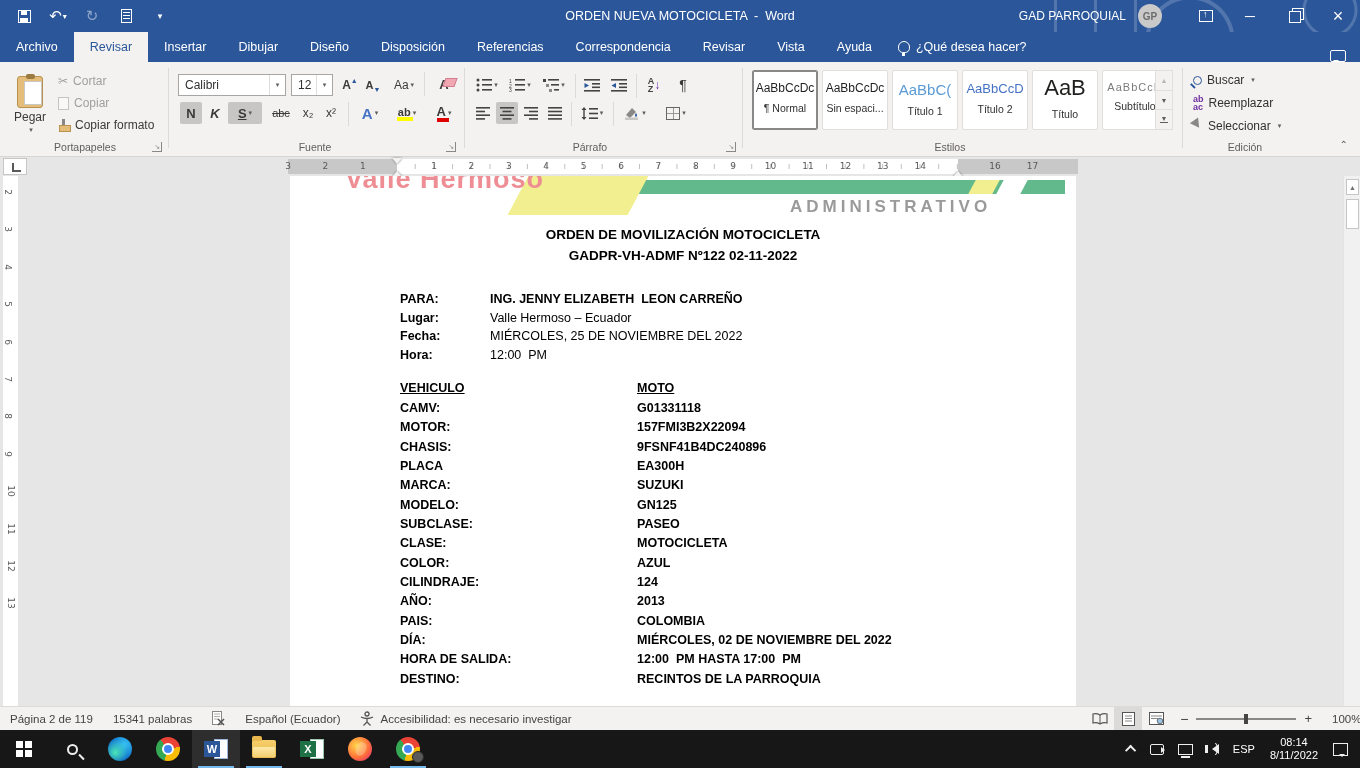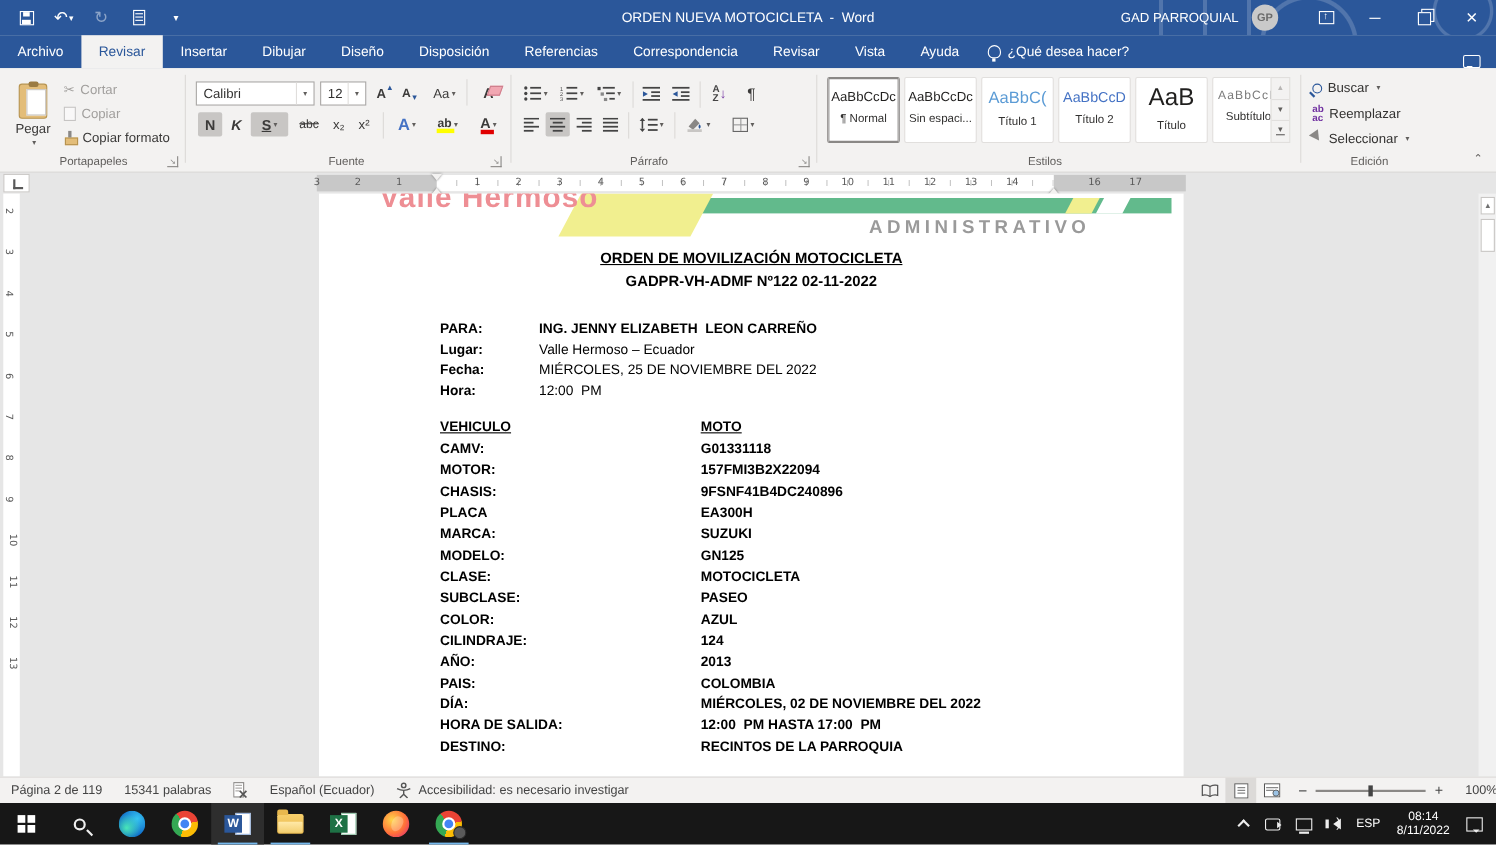--- a/index.html
+++ b/index.html
@@ -108,21 +108,21 @@
   #docarea { position:absolute; left:0; top:176px; width:1360px; height:530px; background:#e6e6e6; }
   #vruler { position:absolute; left:3px; top:0; width:15px; height:530px; background:#fff; }
   #page { position:absolute; left:290px; top:0; width:786px; height:530px; background:#fff; overflow:hidden; color:#000; }
 
   .logo-text { position:absolute; left:55px; top:-12px; font-size:27px; font-weight:bold; color:#ee8e94; letter-spacing:1px; white-space:nowrap; }
   .green-bar { position:absolute; left:240px; top:4px; width:535px; height:14px; background:#62ba8c; }
   .yellow-para { position:absolute; left:228px; top:0px; width:120px; height:39px; background:#f1ef8f; transform:skewX(-28deg); }
   .mini-mark { position:absolute; top:4px; height:14px; transform:skewX(-28deg); }
   .admin-text { position:absolute; left:500px; top:21px; font-size:17px; font-weight:bold; color:#9a9a9a; letter-spacing:4px; white-space:nowrap; }
 
-  .doc-title1 { position:absolute; left:0; width:100%; top:51px; text-align:center; font-size:13.5px; font-weight:bold; text-decoration:underline; white-space:pre; }
+  .doc-title1 { position:absolute; left:0; width:100%; top:51px; text-align:center; font-size:13.5px; font-weight:bold; white-space:pre; }
   .doc-title2 { position:absolute; left:0; width:100%; top:72px; text-align:center; font-size:13.5px; font-weight:bold; white-space:pre; }
 
   .recipient { position:absolute; left:110px; top:114px; font-size:12.5px; line-height:18.6px; }
   .recipient .dlab { display:inline-block; width:90px; font-weight:bold; white-space:pre; }
   .recipient .dval { white-space:pre; }
   .recipient .boldv { font-weight:bold; }
 
   .vhead { position:absolute; left:110px; top:205px; font-size:12.5px; font-weight:bold; }
   .vhead .dlab { display:inline-block; width:237px; text-decoration:underline; }
   .vhead .dval { text-decoration:underline; }
@@ -564,22 +564,22 @@
       </div>
 
       <div class="vhead"><span class="dlab">VEHICULO</span><span class="dval">MOTO</span></div>
       <div class="vtable">
         <div><span class="dlab">CAMV:</span><span class="dval">G01331118</span></div>
         <div><span class="dlab">MOTOR:</span><span class="dval">157FMI3B2X22094</span></div>
         <div><span class="dlab">CHASIS:</span><span class="dval">9FSNF41B4DC240896</span></div>
         <div><span class="dlab">PLACA</span><span class="dval">EA300H</span></div>
         <div><span class="dlab">MARCA:</span><span class="dval">SUZUKI</span></div>
         <div><span class="dlab">MODELO:</span><span class="dval">GN125</span></div>
+        <div><span class="dlab">SUBCLASE:</span><span class="dval">PASEO</span></div>
         <div><span class="dlab">CLASE:</span><span class="dval">MOTOCICLETA</span></div>
-        <div><span class="dlab">SUBCLASE:</span><span class="dval">PASEO</span></div>
         <div><span class="dlab">COLOR:</span><span class="dval">AZUL</span></div>
         <div><span class="dlab">CILINDRAJE:</span><span class="dval">124</span></div>
         <div><span class="dlab">AÑO:</span><span class="dval">2013</span></div>
         <div><span class="dlab">PAIS:</span><span class="dval">COLOMBIA</span></div>
         <div><span class="dlab">DÍA:</span><span class="dval">MIÉRCOLES, 02 DE NOVIEMBRE DEL 2022</span></div>
         <div><span class="dlab">HORA DE SALIDA:</span><span class="dval">12:00  PM HASTA 17:00  PM</span></div>
         <div><span class="dlab">DESTINO:</span><span class="dval">RECINTOS DE LA PARROQUIA</span></div>
       </div>
     </div>
 

